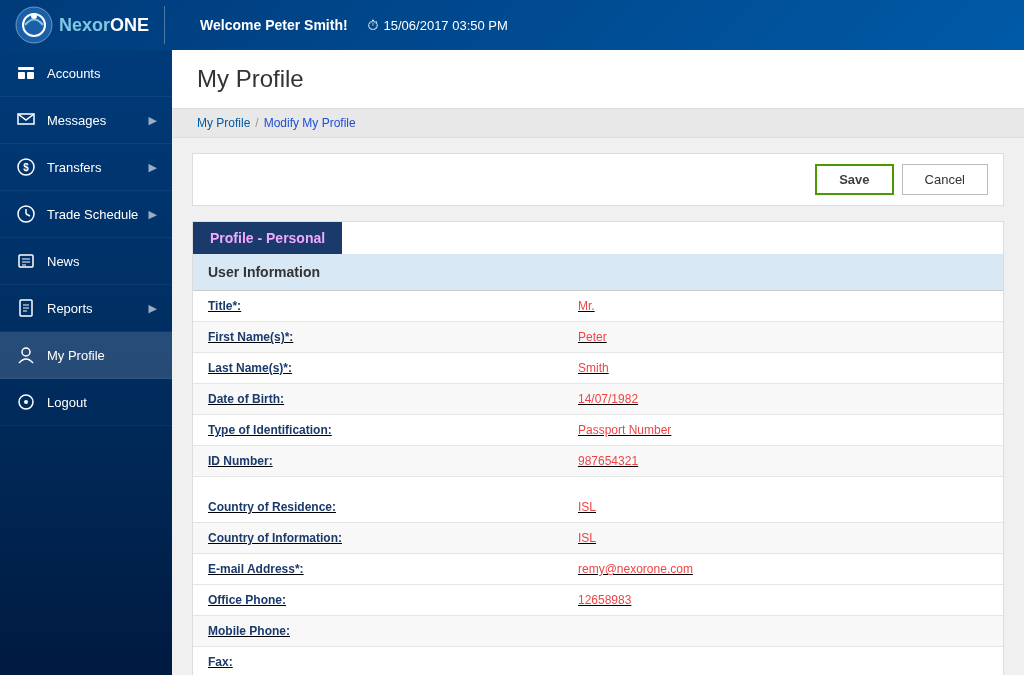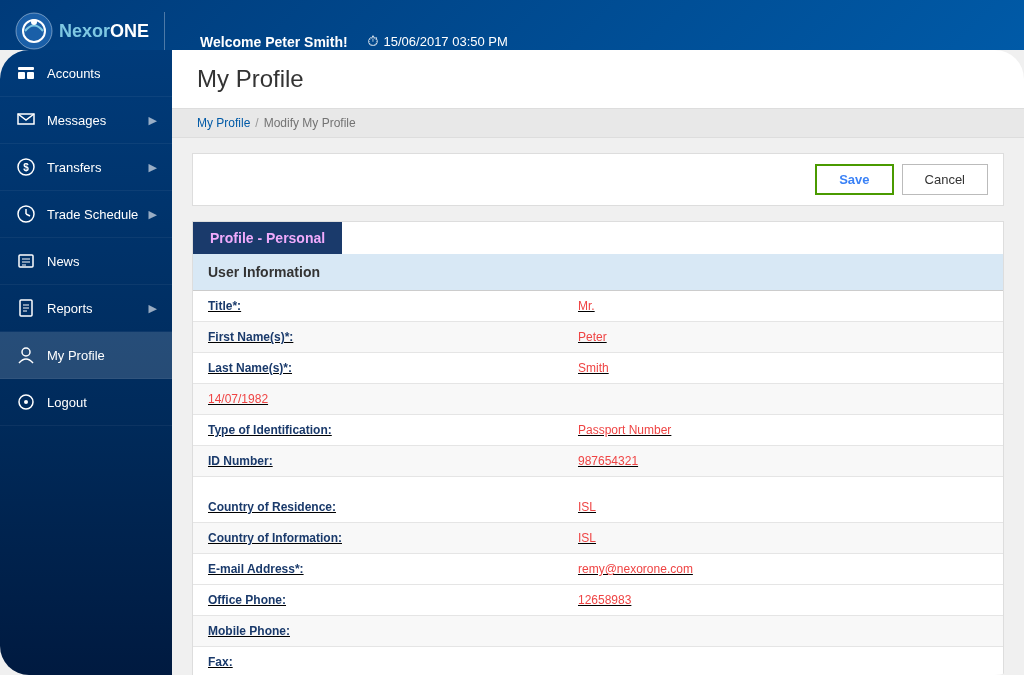--- a/index.html
+++ b/index.html
@@ -3,21 +3,21 @@
   <meta charset="utf-8">
   <style>
     * { margin: 0; padding: 0; box-sizing: border-box; }
     body { font-family: Arial, sans-serif; font-size: 13px; background: #f0f0f0; width: 1024px; height: 675px; overflow: hidden; display: flex; flex-direction: column; }
 
     
     .header {
       background: linear-gradient(135deg, #003b7a 0%, #005aa7 100%);
       height: 50px;
       display: flex;
-      align-items: flex-end;
+      align-items: center;
       padding: 0 15px;
       flex-shrink: 0;
     }
     .logo-area {
       display: flex;
       align-items: center;
       margin-right: 20px;
       border-right: 1px solid rgba(255,255,255,0.3);
       padding-right: 15px;
     }
@@ -45,21 +45,20 @@
       display: flex;
       align-items: center;
       gap: 5px;
     }
 
     
     .main-layout {
       display: flex;
       flex: 1;
       overflow: hidden;
-      border-radius: 29px;
     }
 
     
     .sidebar {
       width: 172px;
       background: linear-gradient(180deg, #003b7a 0%, #002a5a 60%, #001a40 100%);
       flex-shrink: 0;
       display: flex;
       flex-direction: column;
     }
@@ -117,40 +116,40 @@
       border-bottom: 1px solid #ddd;
       display: flex;
       align-items: center;
       gap: 5px;
     }
     .breadcrumb-link {
       color: #005aa7;
       cursor: pointer;
     }
     .breadcrumb-sep { color: #999; }
-    .breadcrumb-current { color: #737373; }
+    .breadcrumb-current { color: #1d4ed8; }
 
     .content-body {
       padding: 15px 20px;
       flex: 1;
     }
 
     
     .toolbar {
       display: flex;
       justify-content: flex-end;
       gap: 8px;
       margin-bottom: 15px;
       padding: 10px 15px;
       background: white;
       border: 1px solid #ddd;
     }
     .btn-save {
       background: white;
-      color: #3b82f6;
+      color: #404040;
       border: 2px solid #4a9a00;
       padding: 6px 22px;
       font-size: 13px;
       cursor: pointer;
       font-weight: bold;
     }
     .btn-cancel {
       background: white;
       color: #333;
       border: 1px solid #bbb;
@@ -340,20 +339,21 @@
               </div>
               <div class="user-info-row" style="background: rgb(248, 248, 248);">
                 <div class="field-label">First Name(s)*:</div>
                 <div class="field-value">Peter</div>
               </div>
               <div class="user-info-row" style="background: white;">
                 <div class="field-label">Last Name(s)*:</div>
                 <div class="field-value">Smith</div>
               </div>
               <div class="user-info-row" style="background: rgb(248, 248, 248);">
+                <div class="field-label">Date of Birth:</div>
                 <div class="field-value">14/07/1982</div>
               </div>
               <div class="user-info-row" style="background: white;">
                 <div class="field-label">Type of Identification:</div>
                 <div class="field-value">Passport Number</div>
               </div>
               <div class="user-info-row" style="background: rgb(248, 248, 248);">
                 <div class="field-label">ID Number:</div>
                 <div class="field-value">987654321</div>
               </div>

